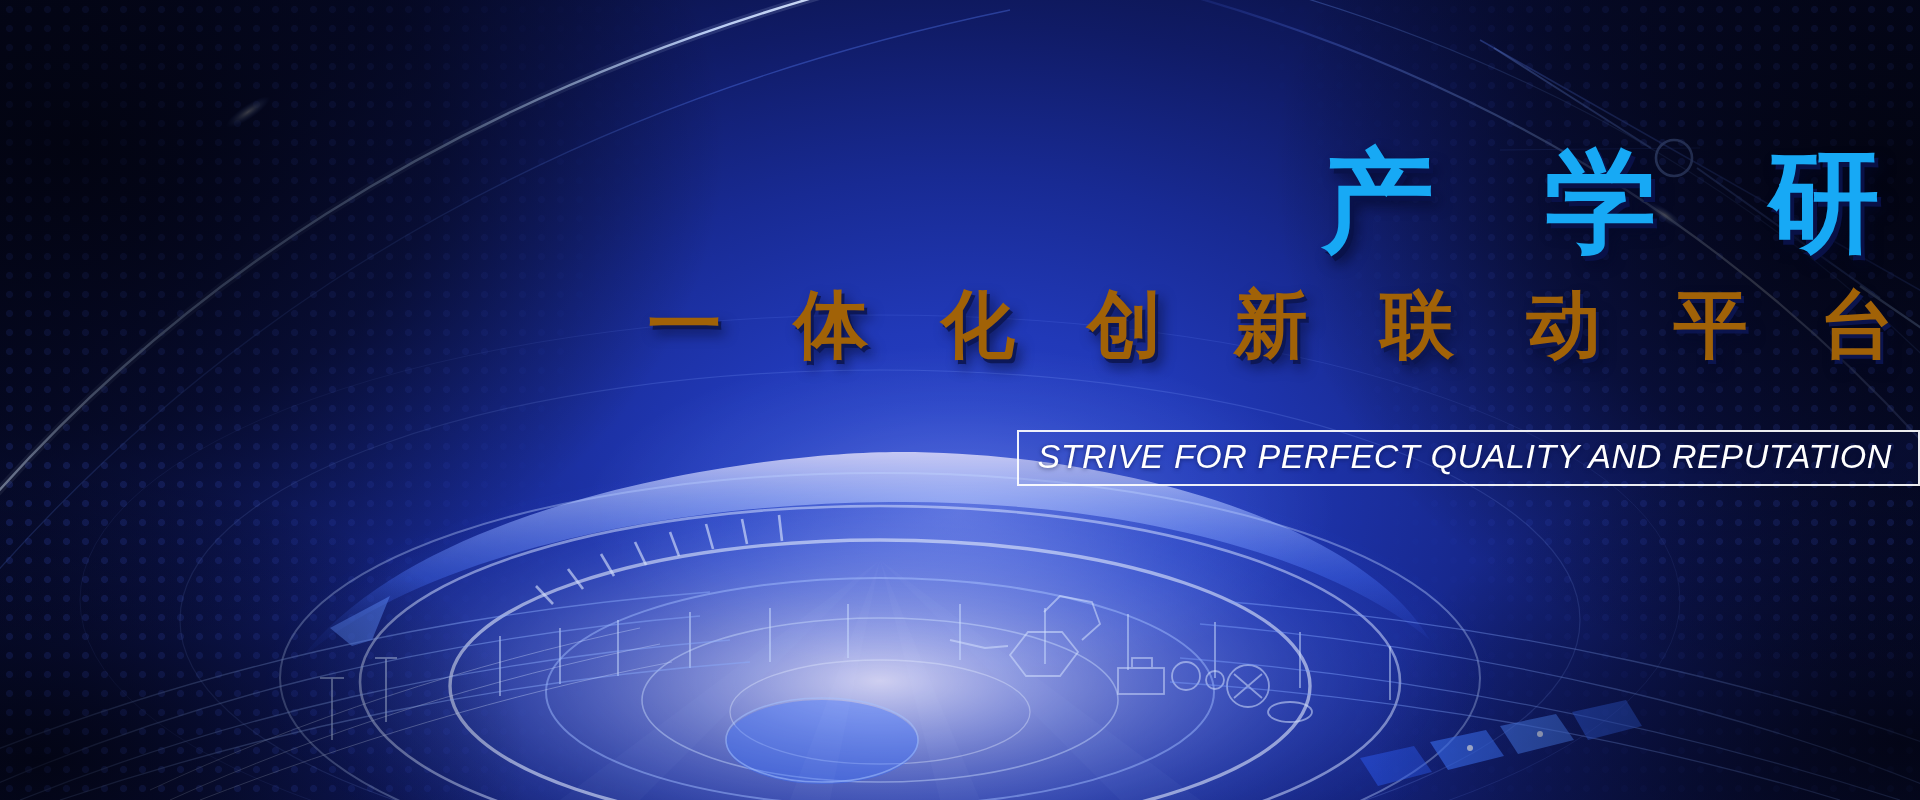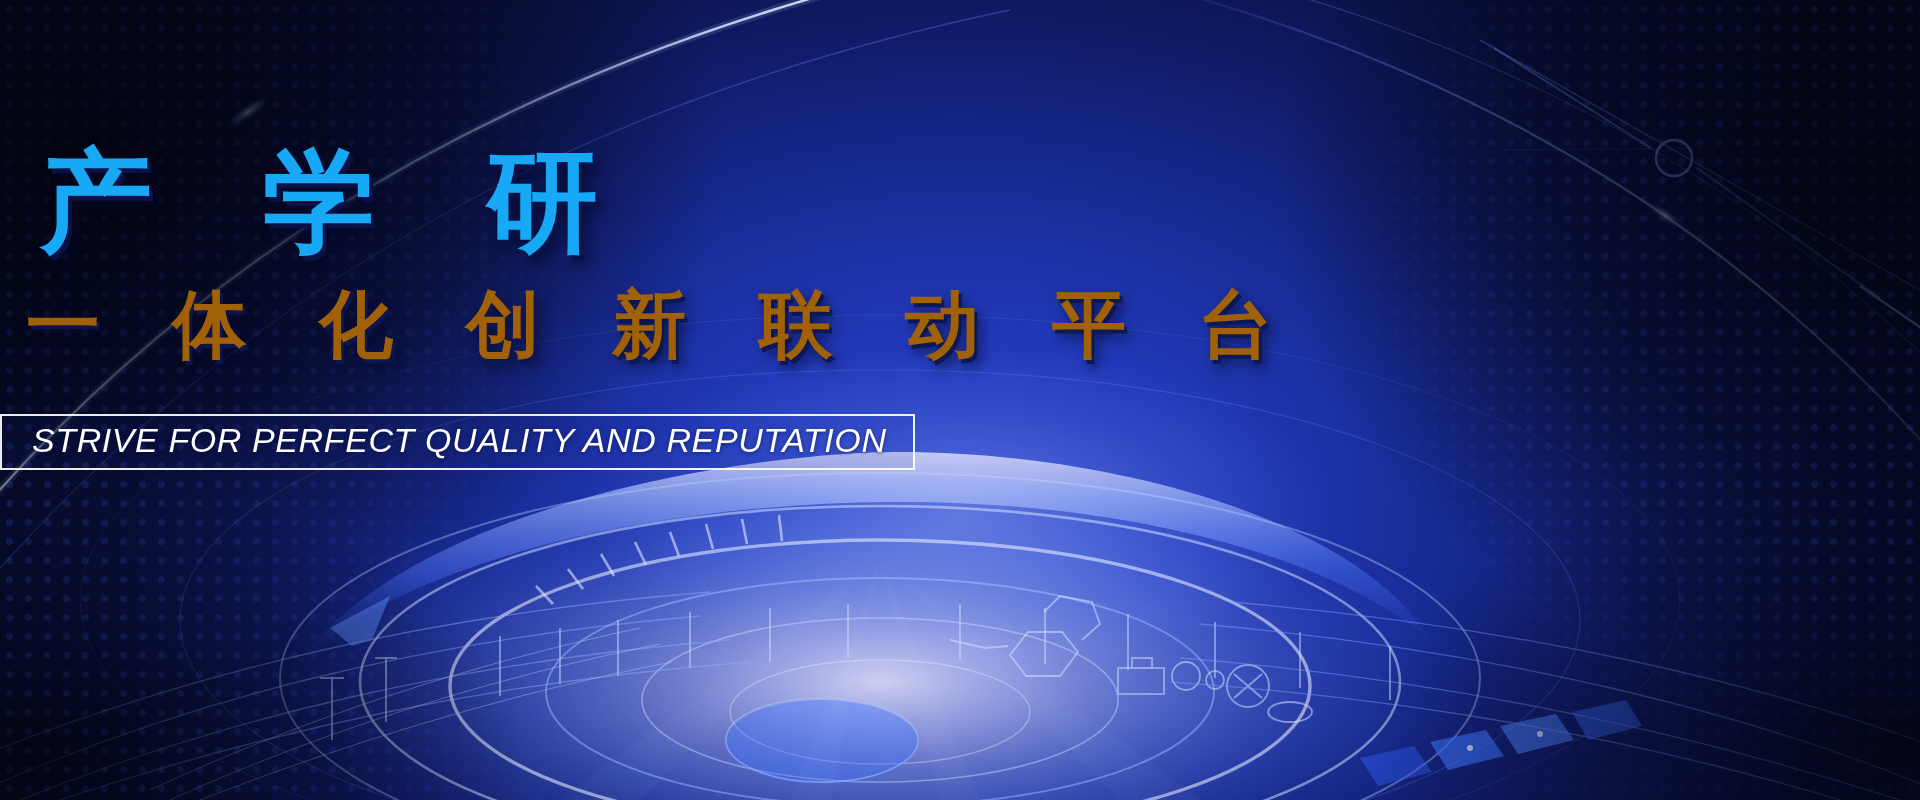--- a/index.html
+++ b/index.html
@@ -55,21 +55,21 @@
   }
   #bg-svg{width:1920px;height:800px;}
   #bg-glow{
     background:radial-gradient(ellipse 520px 230px at 50% 64%, rgba(190,200,255,.30) 0%, rgba(120,150,255,.12) 45%, rgba(0,0,0,0) 72%);
     mix-blend-mode:screen;
   }
 
   
   #content{
     position:absolute;inset:0;
-    display:flex;flex-direction:column;align-items:flex-start;
+    display:flex;flex-direction:column;align-items:flex-end;
     z-index:6;
   }
 
   .title-cn{
     margin-top:146px;
     font-size:112px;
     line-height:1;
     font-weight:700;
     color:#17a9f5;
     letter-spacing:40px;
@@ -88,23 +88,23 @@
     color:#a16207;
     letter-spacing:26px;
     text-indent:26px;
     text-shadow:
       3px 4px 0 rgba(12,22,82,.90),
       6px 8px 13px rgba(4,8,40,.70);
     white-space:nowrap;
   }
 
   .subtitle-box{
-    margin-top:52px;
+    margin-top:68px;
     border:2px solid rgba(255,255,255,.92);
-    padding:7px 26px 9px 30px;
+    padding:7px 26px 9px 18px;
     background:rgba(30,50,170,.10);
   }
   .subtitle-en{
     font-size:34px;
     line-height:1.05;
     font-style:italic;
     font-weight:400;
     color:#ffffff;
     letter-spacing:.6px;
     white-space:nowrap;

